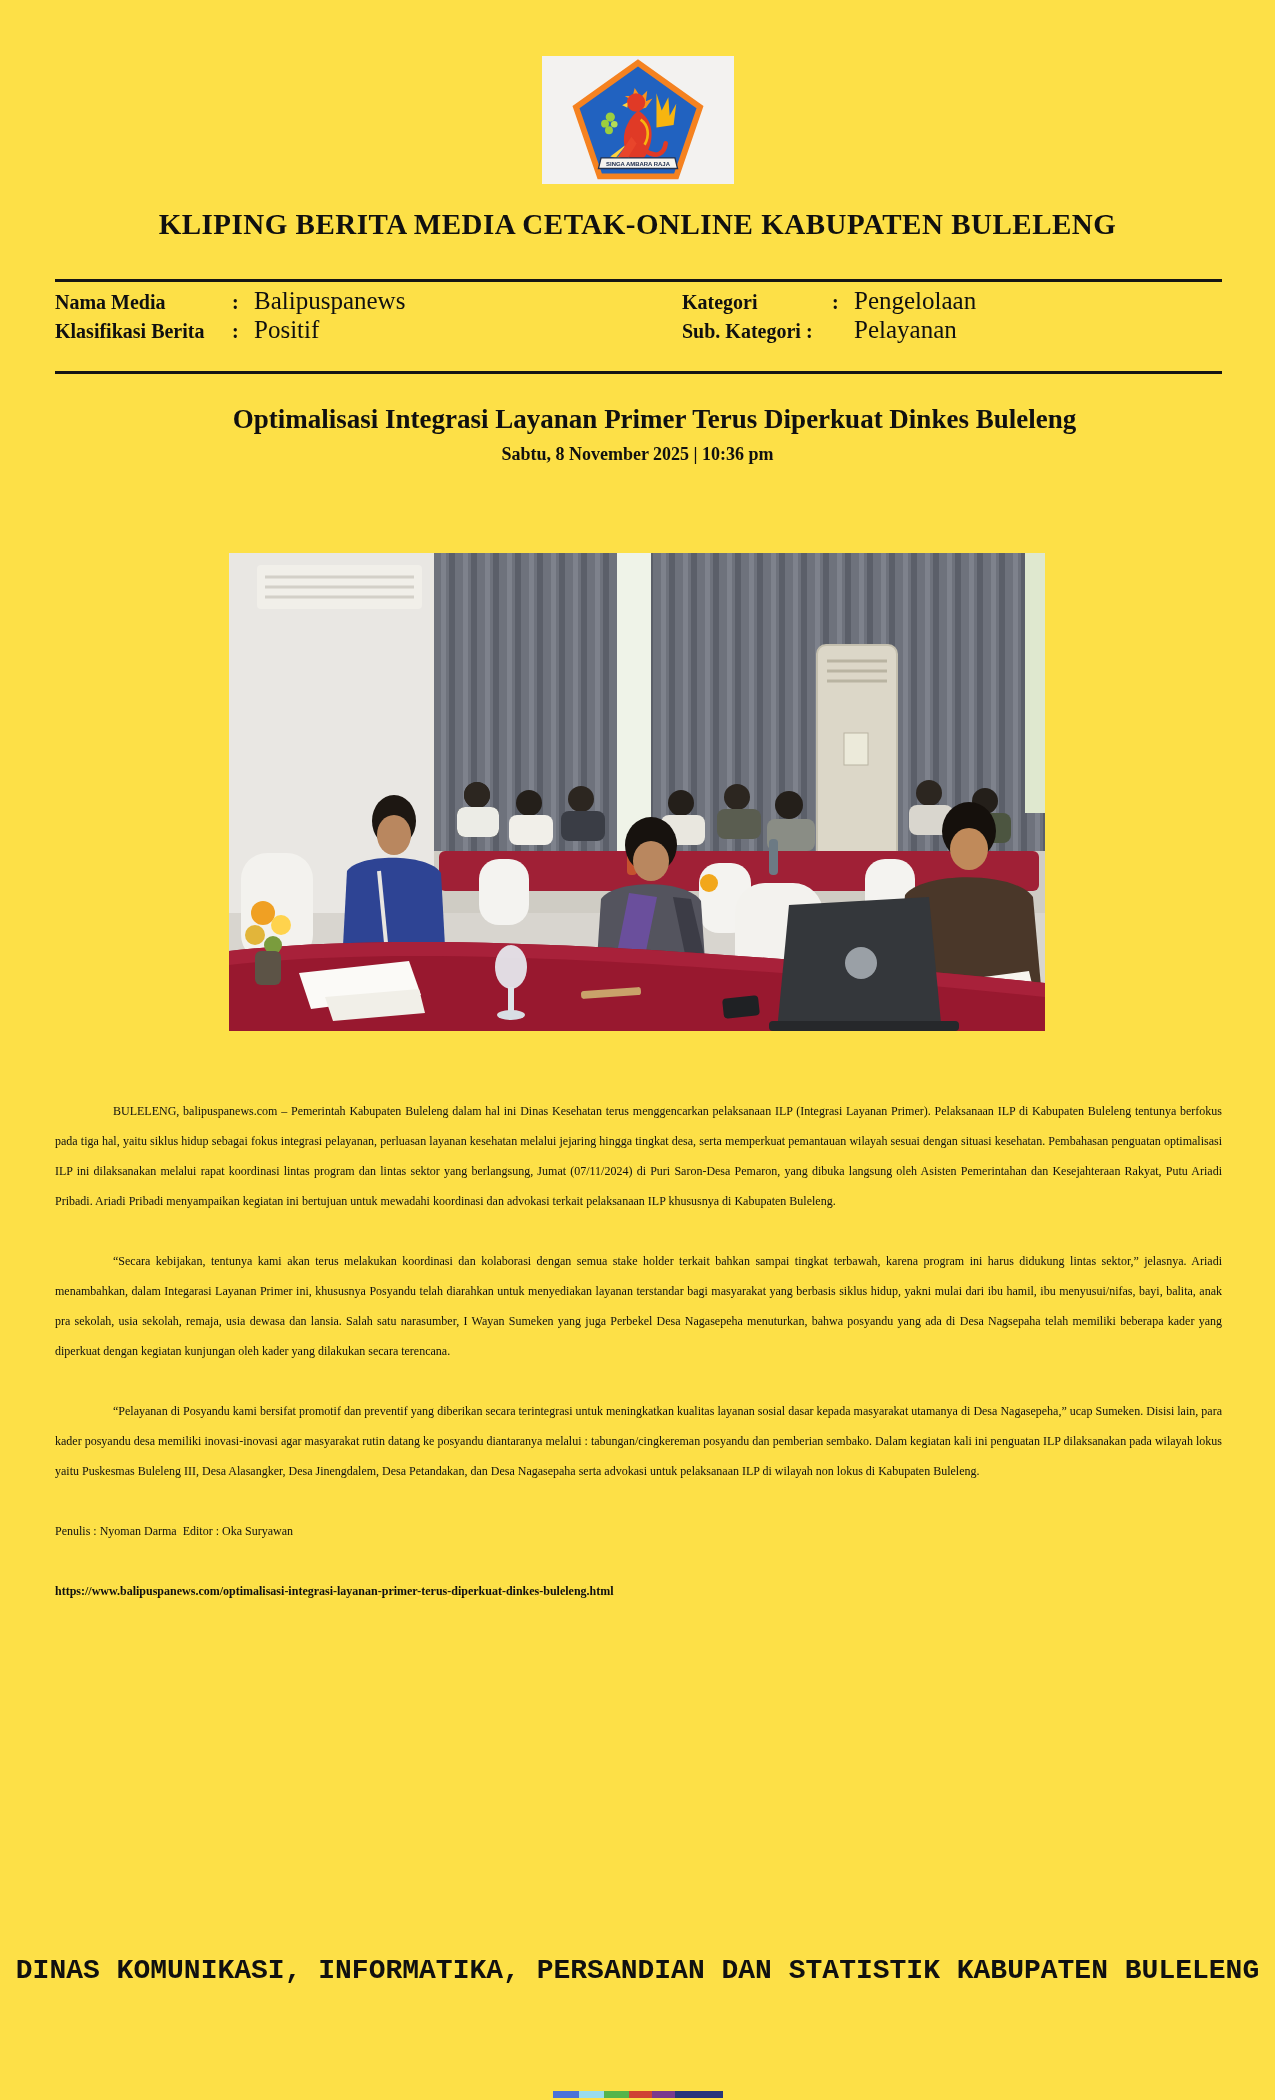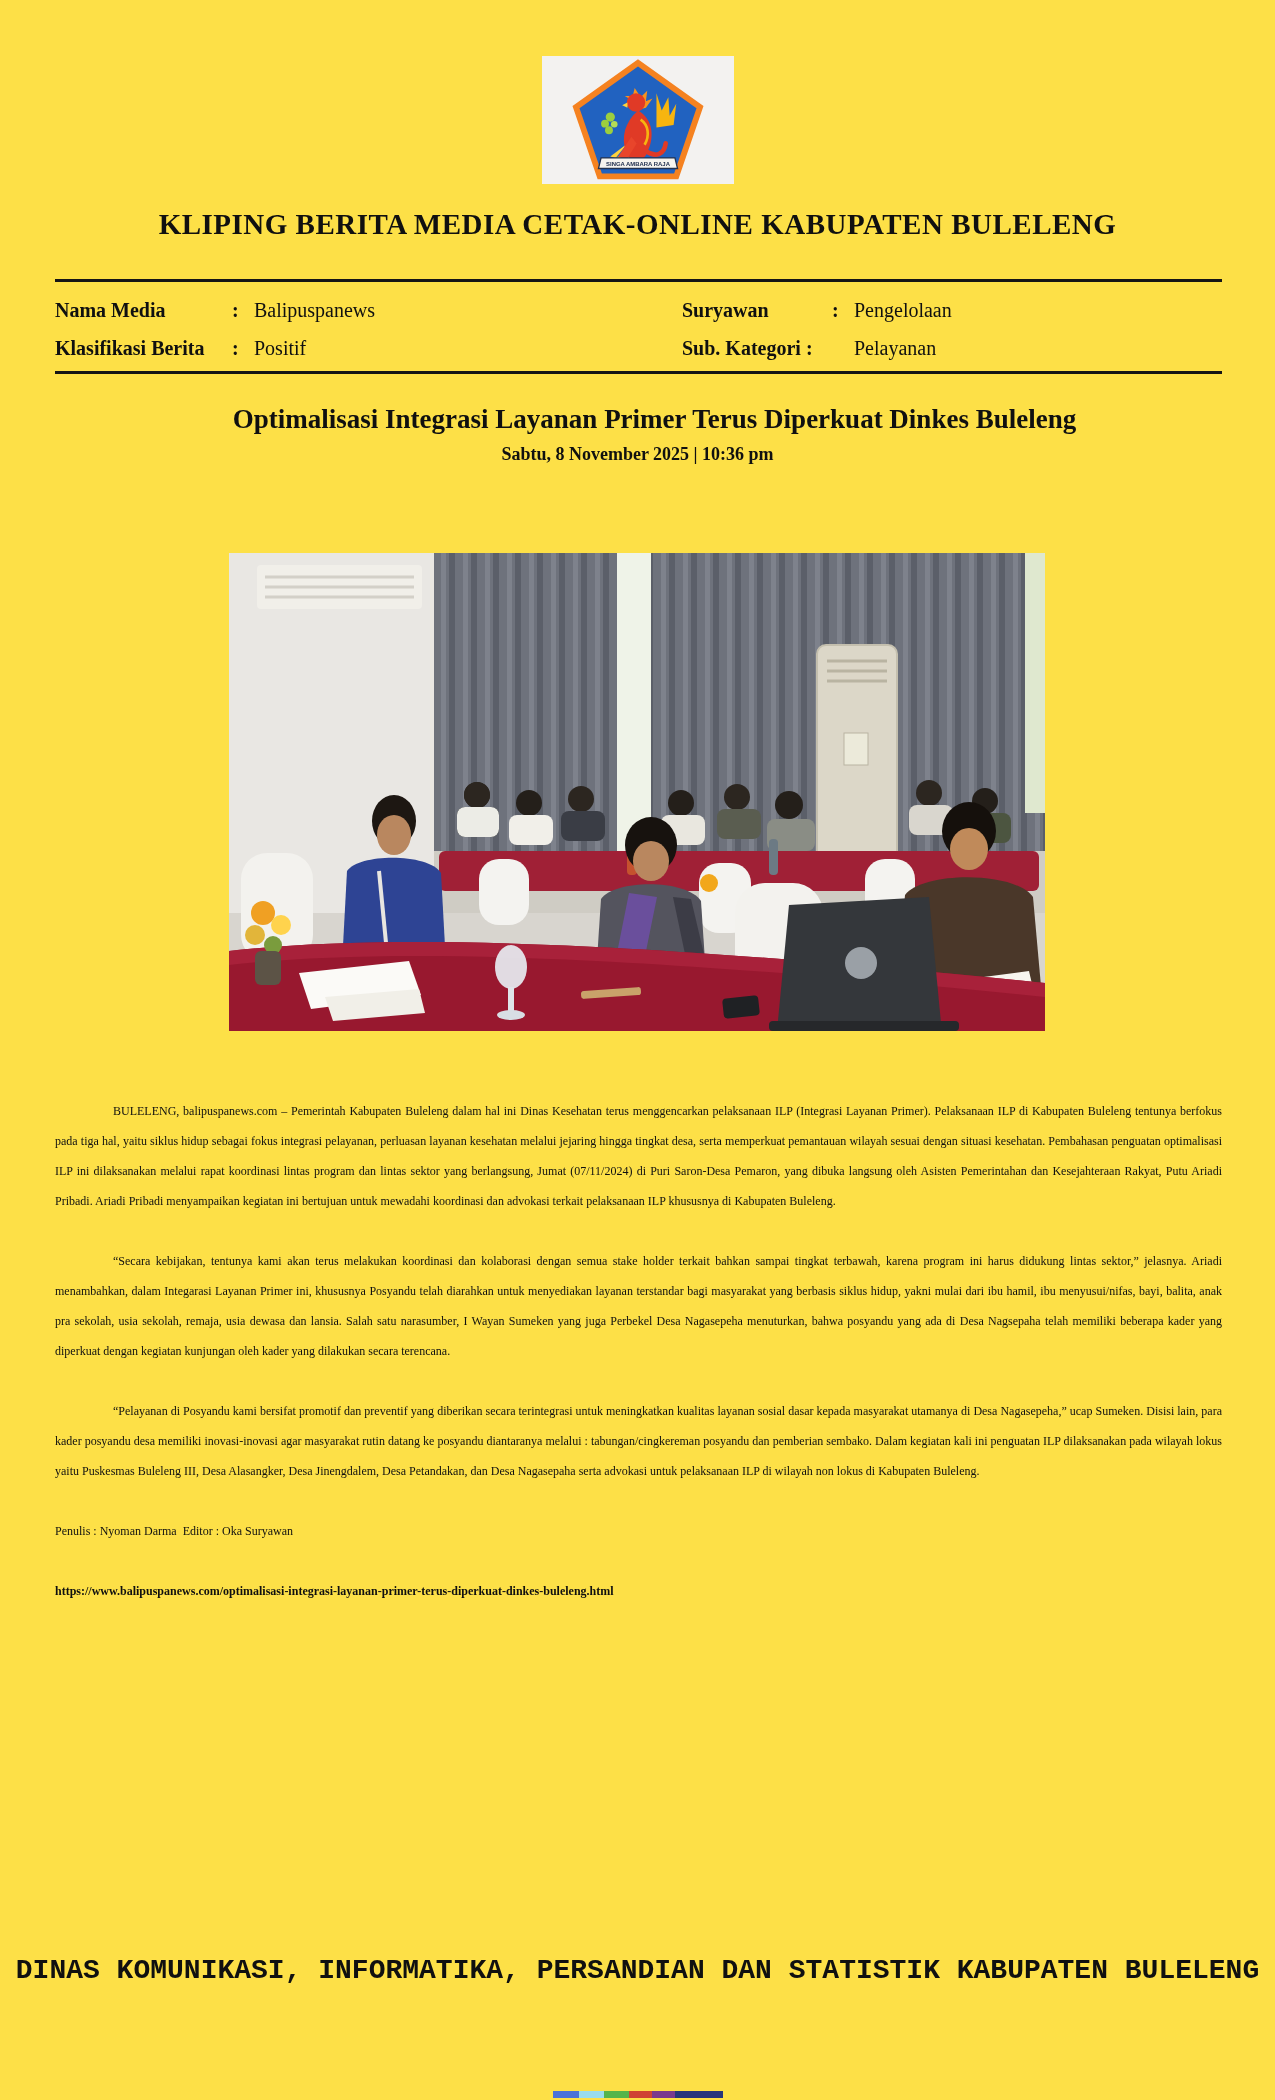--- a/index.html
+++ b/index.html
@@ -21,28 +21,28 @@
   }
   .doc-title {
     position: absolute; top: 208px; left: 0; width: 100%;
     text-align: center; font-weight: bold; font-size: 29px;
     letter-spacing: 0.5px; margin: 0;
   }
   .rule { position: absolute; left: 55px; right: 53px; border-top: 3px solid #151515; }
   .rule-1 { top: 279px; }
   .rule-2 { top: 371px; border-top-width: 3px; }
   .meta-grid {
-    position: absolute; top: 299px; left: 55px; right: 53px;
+    position: absolute; top: 287px; left: 55px; right: 53px;
     display: grid;
     grid-template-columns: 177px 22px 428px 150px 22px 1fr;
-    row-gap: 15px; align-items: baseline;
+    row-gap: 1px; align-items: baseline;
   }
   .meta-label { font-weight: bold; font-size: 20px; }
   .meta-colon { font-weight: bold; font-size: 20px; text-align: left; }
-  .meta-value { font-size: 20px; font-weight: normal; }
+  .meta-value { font-size: 25px; font-weight: normal; }
   .article-title {
     position: absolute; top: 404px; left: 0; width: 100%;
     text-align: center; font-weight: bold; font-size: 27px; margin: 0; padding-left: 34px;
   }
   .article-date {
     position: absolute; top: 444px; left: 0; width: 100%;
     text-align: center; font-weight: bold; font-size: 18px;
   }
   .photo-frame {
     position: absolute; top: 553px; left: 229px;
@@ -119,21 +119,21 @@
   </div>
 
   <h1 class="doc-title">KLIPING BERITA MEDIA CETAK-ONLINE KABUPATEN BULELENG</h1>
 
   <div class="rule rule-1"></div>
 
   <div class="meta-grid">
     <span class="meta-label">Nama Media</span>
     <span class="meta-colon">:</span>
     <span class="meta-value">Balipuspanews</span>
-    <span class="meta-label">Suryawan</span>
+    <span class="meta-label">Kategori</span>
     <span class="meta-colon">:</span>
     <span class="meta-value">Pengelolaan</span>
 
     <span class="meta-label">Klasifikasi Berita</span>
     <span class="meta-colon">:</span>
     <span class="meta-value">Positif</span>
     <span class="meta-label">Sub. Kategori :</span>
     <span class="meta-colon"></span>
     <span class="meta-value">Pelayanan</span>
   </div>

